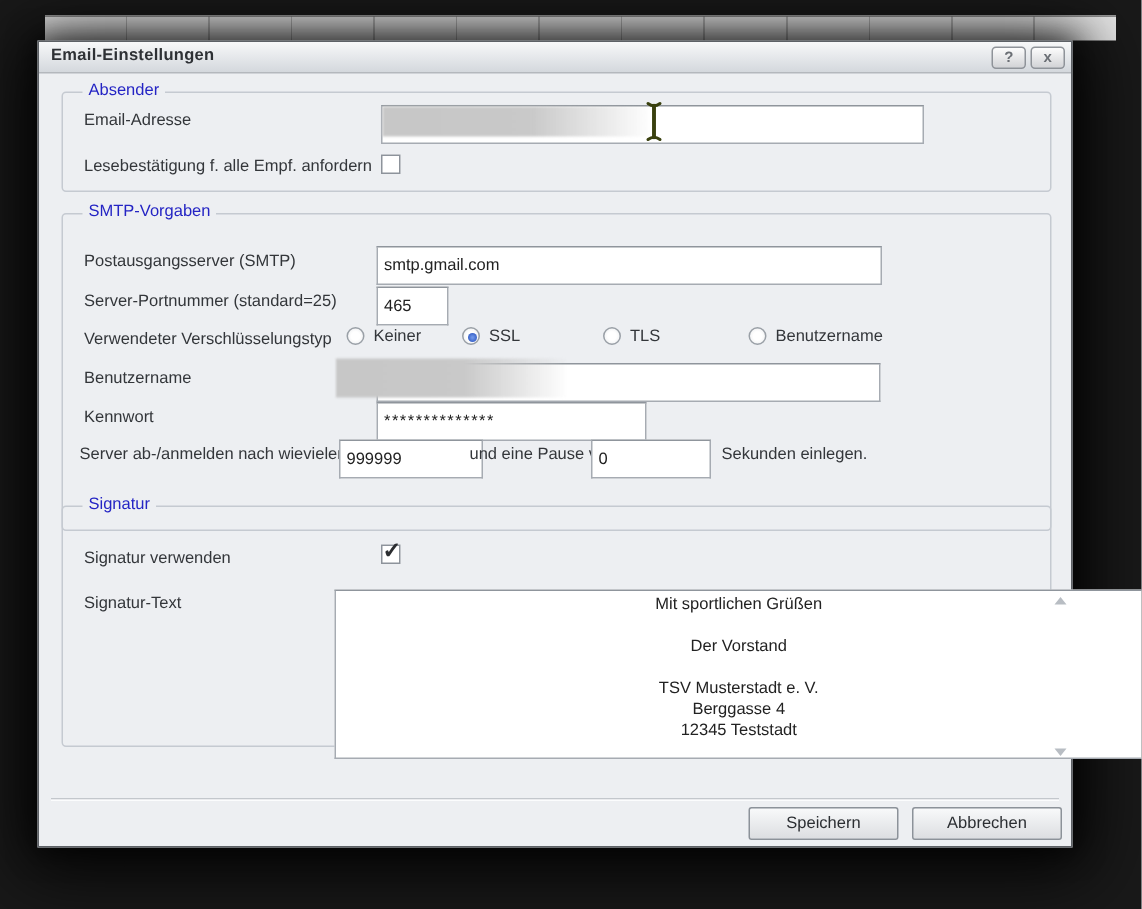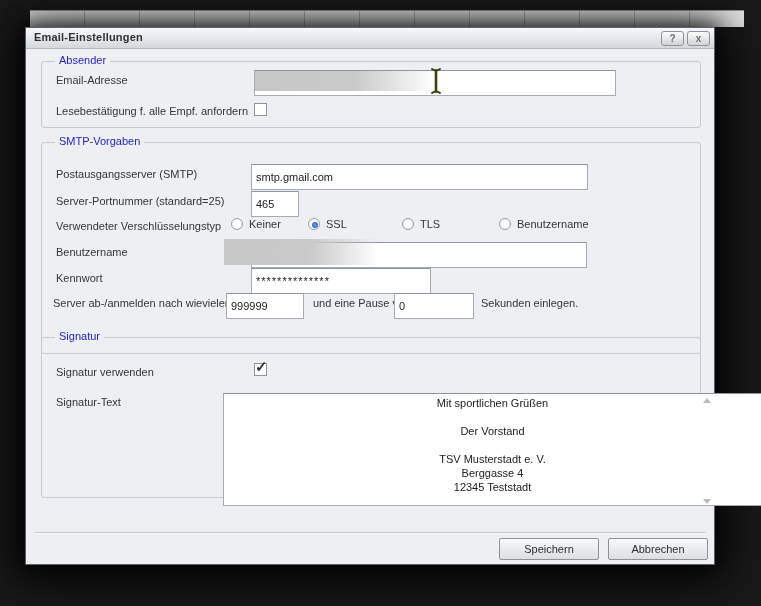--- a/index.html
+++ b/index.html
@@ -171,21 +171,21 @@
   </div>
 
   <span class="lbl" style="left:30px;top:218px;text-align:right;">Benutzername</span>
   <input class="field" style="left: 225px; top: 214px; width: 336px;" value="">
   <div class="redact" style="left:198px;top:211px;width:155px;height:26px;"></div>
 
   <span class="lbl" style="left:30px;top:244px;">Kennwort</span>
   <input class="field" style="left: 225px; top: 240px; width: 180px; letter-spacing: 1px;" value="**************">
 
   <span class="lbl" style="left:27px;top:269px;">Server ab-/anmelden nach wievielen Emails?</span>
-  <input class="field" style="left: 200px; top: 265px; width: 78px;" value="999999">
+  <input class="field" style="left: 200px; top: 265px; width: 96px;" value="999999">
   <span class="lbl" style="left:287px;top:269px;">und eine Pause von</span>
   <input class="field" style="left: 368px; top: 265px; width: 80px;" value="0">
   <span class="lbl" style="left:455px;top:269px;">Sekunden einlegen.</span>
 
   <div class="group" style="top:309px;height:161px;">
     <span class="group-label">Signatur</span>
   </div>
   <span class="lbl" style="left:30px;top:338px;">Signatur verwenden</span>
   <div class="checkbox checked" style="left:228px;top:335px;">
     <span class="check">✓</span>

